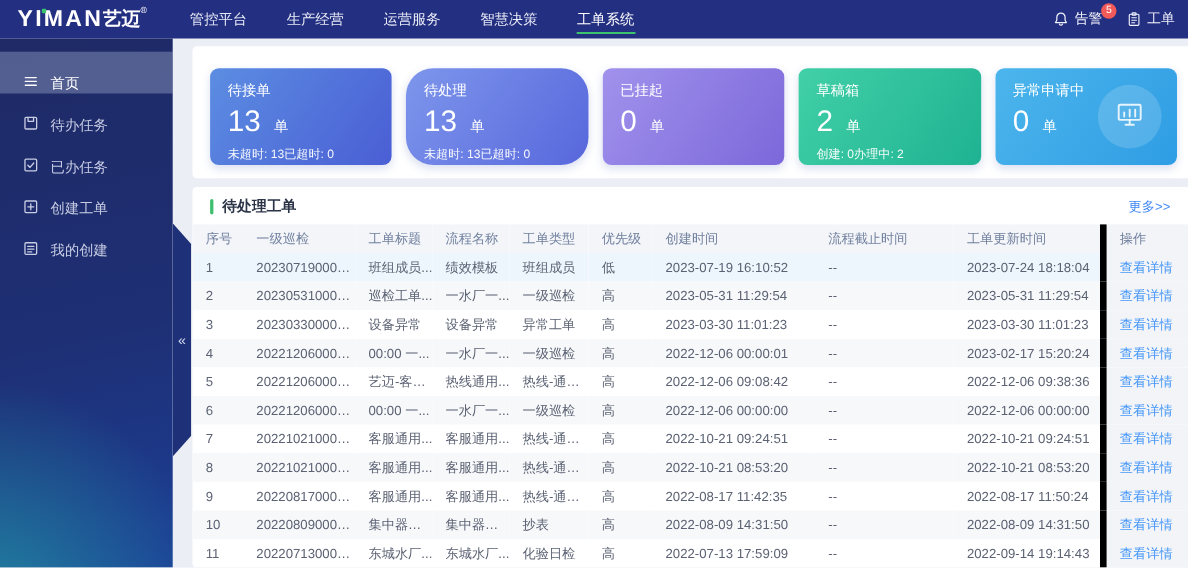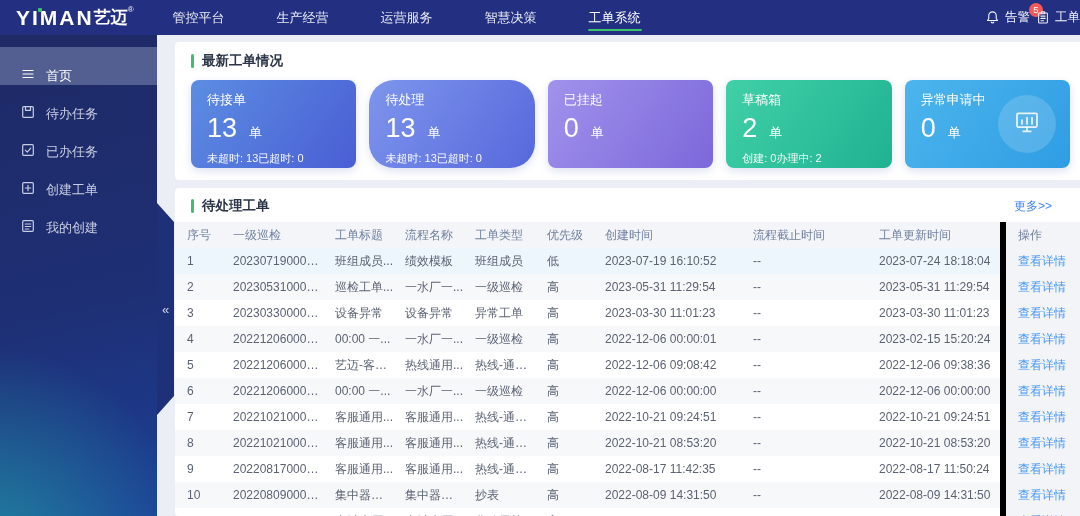--- a/index.html
+++ b/index.html
@@ -7,25 +7,25 @@
   body { font-family:"Liberation Sans","DejaVu Sans",sans-serif; background:#ebeef4; }
   .app { width:1080px; height:516px; display:flex; flex-direction:column; }
 
   
   .navbar { height:35px; background:#232f80; display:flex; align-items:center; flex-shrink:0; color:#fff; }
   .logo { display:flex; align-items:flex-start; padding:0 14px 0 16px; position:relative; cursor:default; }
   .logo-en { font-size:21px; font-weight:bold; letter-spacing:2px; line-height:35px; }
   .logo-cn { font-size:17px; font-weight:bold; line-height:35px; }
   .logo-reg { font-size:8px; margin-top:5px; }
   .logo-accent { position:absolute; left:38px; top:8px; width:4px; height:4px; border-radius:1px; background:#3cc36e; }
-  .nav-menu { display:flex; align-items:center; height:35px; margin-left:14px;gap:16px; }
+  .nav-menu { display:flex; align-items:center; height:35px; margin-left:14px; }
   .nav-item { position:relative; height:35px; line-height:35px; padding:0 11px; margin-right:14px; font-size:13px; color:#e8ebf7; cursor:pointer; }
   .nav-item.active { color:#ffffff;font-family:Liberation Serif, serif; }
   .nav-item.active::after { content:""; position:absolute; left:10px; right:10px; bottom:4px; height:2px; background:#3cc36e; border-radius:1px; }
-  .nav-right { margin-left:auto; display:flex; align-items:center; padding-right:0; gap:6px; }
+  .nav-right { margin-left:auto; display:flex; align-items:center; padding-right:12px; gap:22px; }
   .nav-tool { display:flex; align-items:center; gap:5px; font-size:12.5px; color:#f0f2fb; cursor:pointer; position:relative; }
   .nav-tool svg { display:block; }
   .badge { position:absolute; top:-6px; left:44px; min-width:14px; height:14px; border-radius:8px; background:#f25a5a; color:#fff; font-size:9.5px; line-height:14px; text-align:center; padding:0 3px; }
 
   
   .body { flex:1; display:flex; min-height:0; }
   .sidebar { width:157px; flex-shrink:0; position:relative;
     background:
       radial-gradient(circle at -10% 108%, rgba(36,190,170,0.55), rgba(36,190,170,0) 38%),
       linear-gradient(168deg, #1f2a66 0%, #1e2f74 55%, #1c3f97 100%); }
@@ -49,21 +49,21 @@
   .card { flex:1; height:88px; border-radius:8px; padding:11px 16px; color:#fff; position:relative; overflow:hidden; cursor:pointer; box-shadow:0 3px 8px rgba(60,90,180,0.18); }
   .card-title { font-size:13px; }
   .card-countrow { margin-top:5px; display:flex; align-items:baseline; gap:12px; }
   .card-count { font-size:27px; font-weight:500; line-height:1.1; }
   .card-unit { font-size:13px; }
   .card-sub { margin-top:7px; font-size:11px; color:rgba(255,255,255,0.95); min-height:13px; }
   .card-circle { position:absolute; right:14px; top:50%; transform:translateY(-50%); width:58px; height:58px; border-radius:50%; background:rgba(255,255,255,0.16); display:flex; align-items:center; justify-content:center; }
 
   
   .panel-table { margin-top:8px; flex:1; min-height:0; padding:9px 0 0 0; display:flex; flex-direction:column; }
-  .table-head-row { display:flex; align-items:center; padding:0 28px 7px 16px; }
+  .table-head-row { display:flex; align-items:center; padding:0 16px 7px 16px; }
   .more-link { margin-left:auto; font-size:12px; color:#3f87f5; cursor:pointer; }
   table { width:100%; border-collapse:collapse; table-layout:fixed; }
   th { height:26px; background:#f3f5f9; color:#71809e; font-size:12px; font-weight:normal; text-align:left; padding-left:12px; white-space:nowrap; overflow:hidden; }
   td { height:26px; font-size:12px; color:#5b6273; padding-left:12px; white-space:nowrap; overflow:hidden; text-overflow:ellipsis; }
   tr.stripe { background:#f7f8fa; }
   tr.hovered { background:#eef6fd; }
   .col-action { border-left:6px solid #000000; background:#f2f4f8; }
   td.col-action a { color:#4596f7; text-decoration:none; cursor:pointer; }
 </style>
 </head>
@@ -149,24 +149,20 @@
           </div>
         </div>
       <div class="collapse-tab">
         <span>«</span>
       </div>
     </div>
 
     <div class="main">
 
       <div class="panel panel-top">
-        <div class="sec-head">
-          <span class="sec-bar"></span>
-          <span class="sec-title">最新工单情况</span>
-        </div>
         <div class="cards">
             <div class="card" style="background: linear-gradient(125deg, rgb(92, 141, 226), rgb(74, 94, 212));">
               <div class="card-title">待接单</div>
               <div class="card-countrow">
                 <span class="card-count">13</span>
                 <span class="card-unit">单</span>
               </div>
               <div class="card-sub">未超时: 13已超时: 0</div>
             </div>
             <div class="card" style="background: linear-gradient(125deg, rgb(126, 150, 236), rgb(87, 103, 220)); border-radius: 25px;">
@@ -283,21 +279,21 @@
               </tr>
               <tr class="stripe">
                 <td>4</td>
                 <td>20221206000004</td>
                 <td>00:00 一...</td>
                 <td>一水厂一...</td>
                 <td>一级巡检</td>
                 <td>高</td>
                 <td>2022-12-06 00:00:01</td>
                 <td>--</td>
-                <td>2023-02-15 15:20:24</td>
+                <td>2023-02-17 15:20:24</td>
                 <td class="col-action"><a>查看详情</a></td>
               </tr>
               <tr>
                 <td>5</td>
                 <td>20221206000006</td>
                 <td>艺迈-客服...</td>
                 <td>热线通用...</td>
                 <td>热线-通用...</td>
                 <td>高</td>
                 <td>2022-12-06 09:08:42</td>

